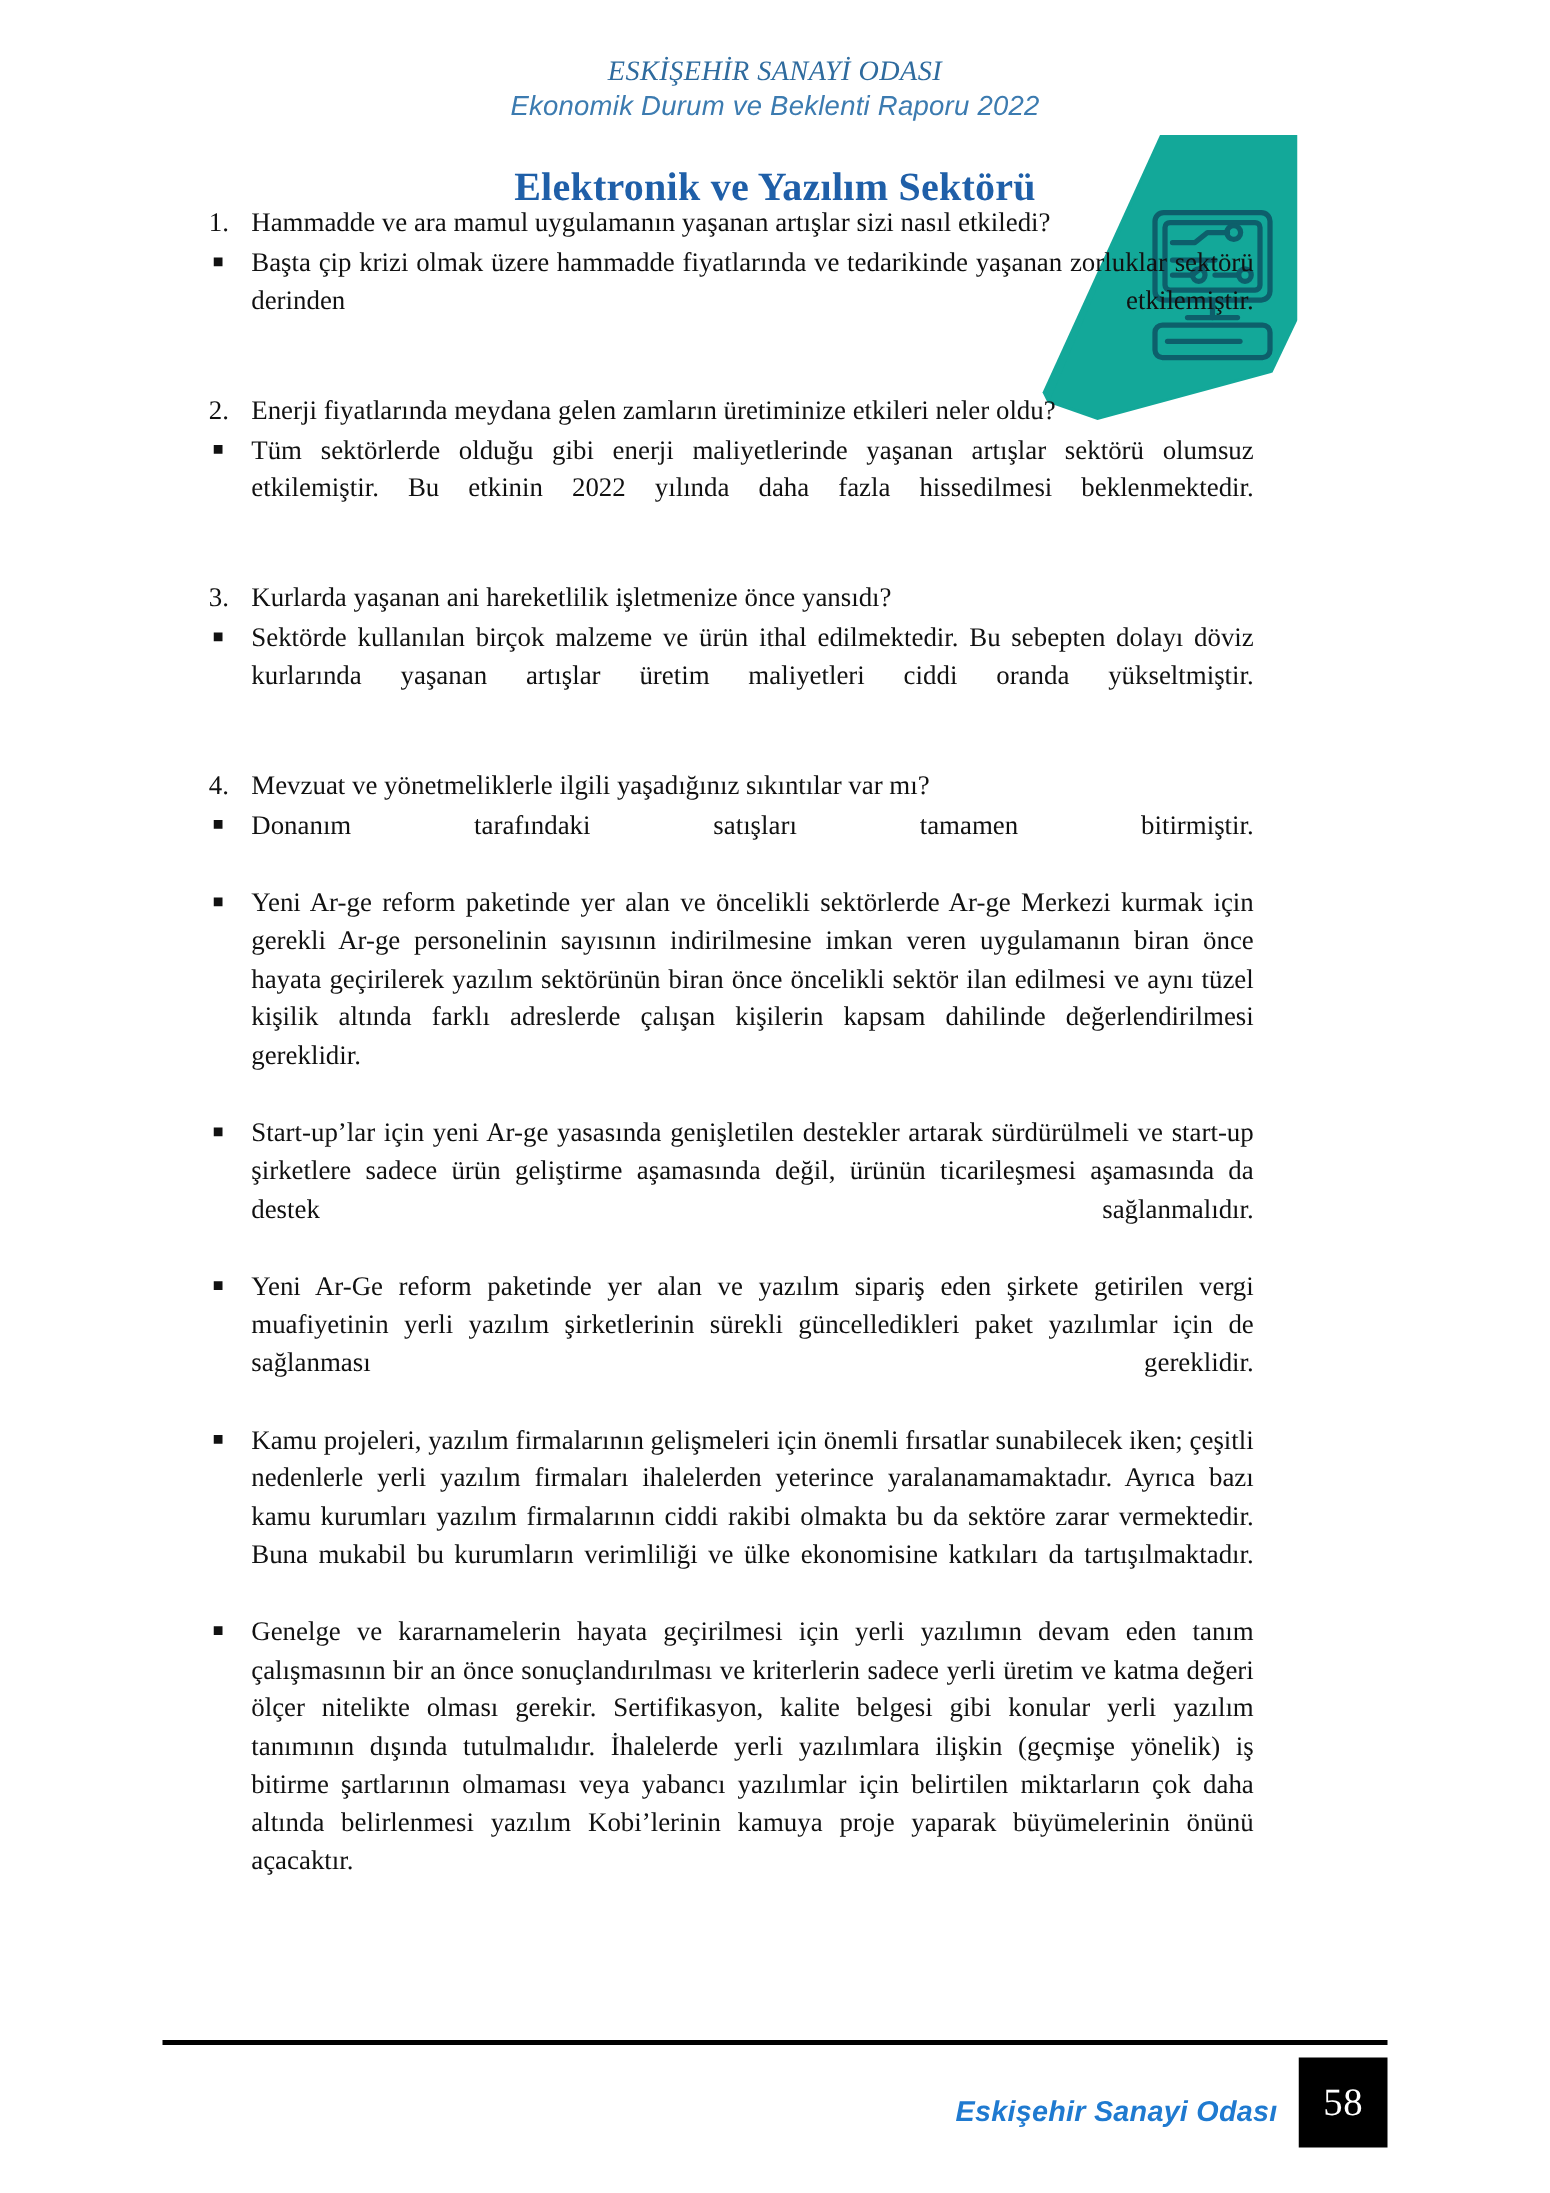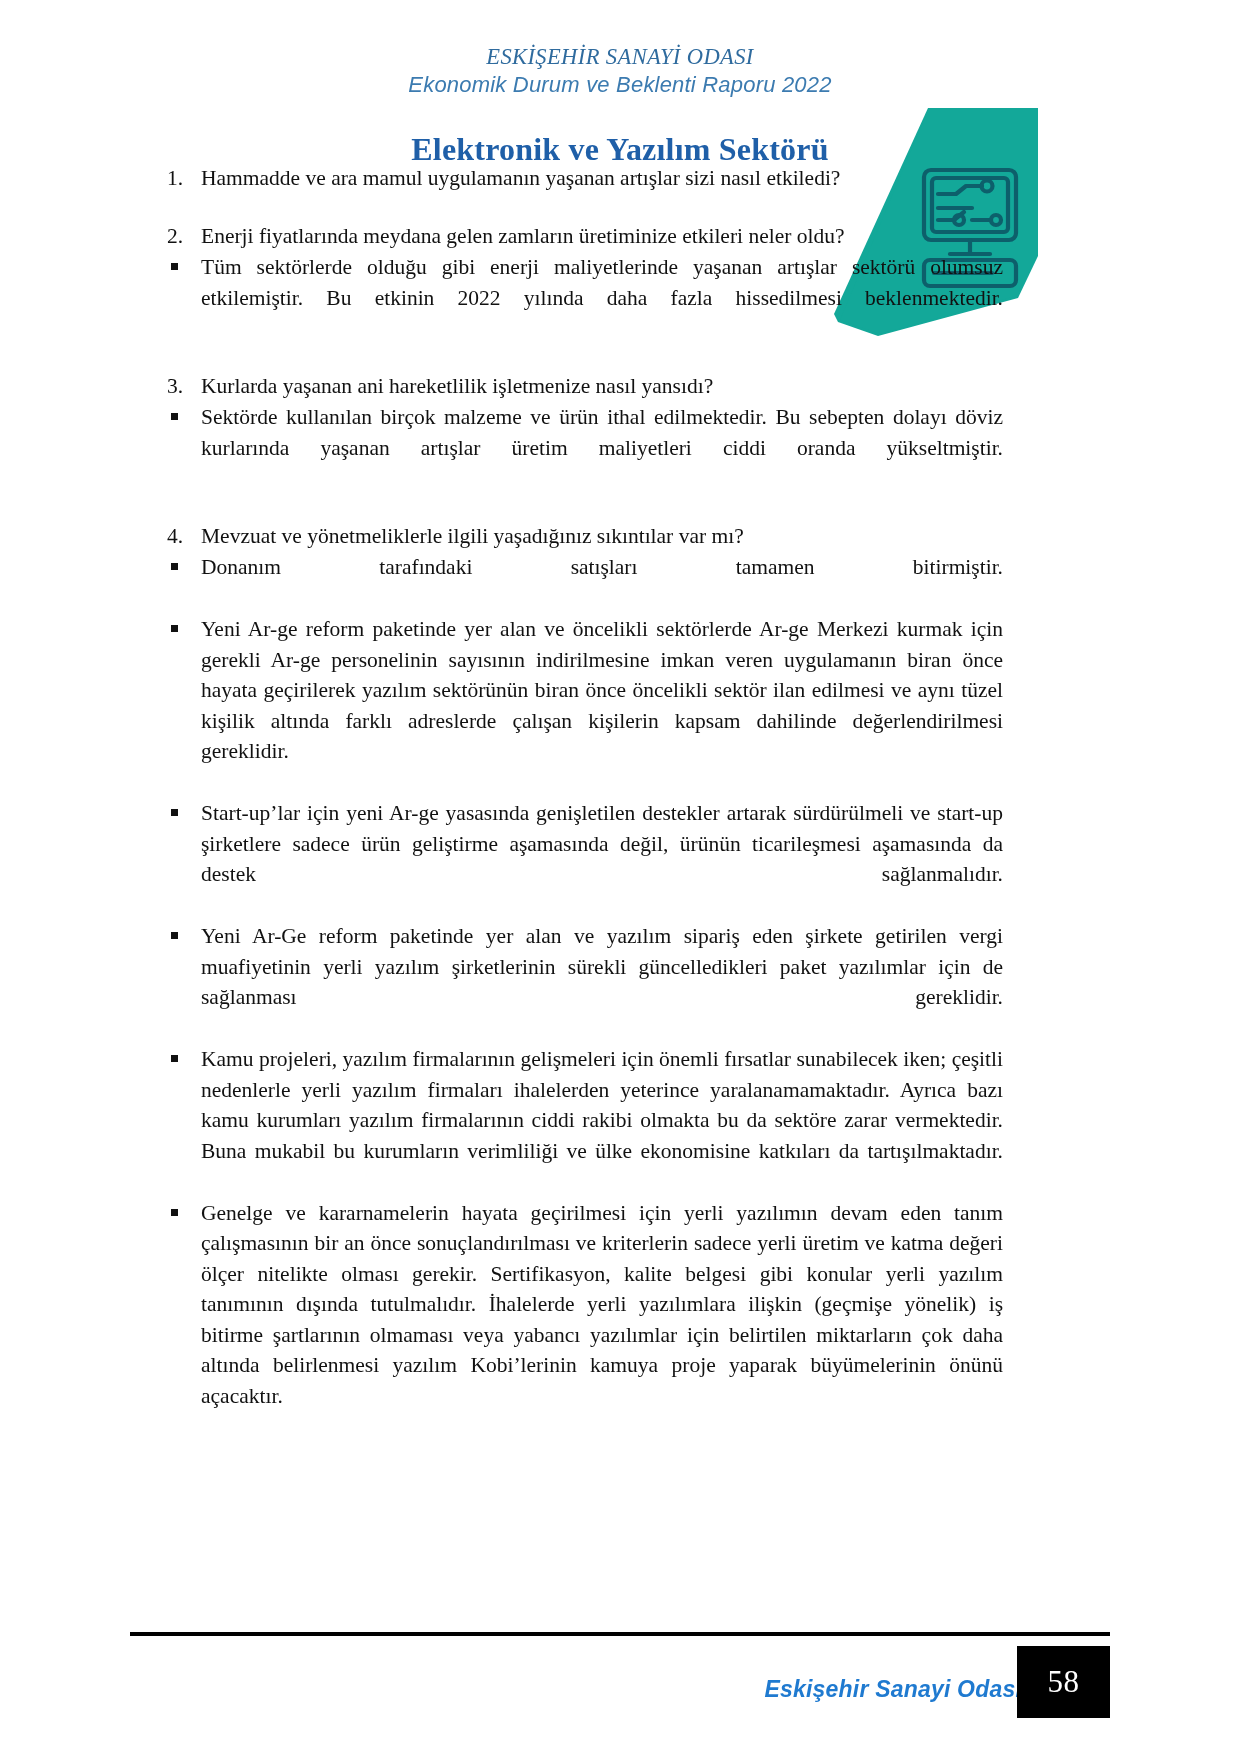--- a/index.html
+++ b/index.html
@@ -155,21 +155,21 @@
     font-weight: bold;
     font-size: 23px;
     color: #1f7ad0;
     letter-spacing: 0.2px;
     white-space: nowrap;
   }
   .page-box {
     position: absolute;
     right: 0;
     top: 14px;
-    width: 93px;
+    width: 71px;
     height: 72px;
     background: #000000;
     color: #ffffff;
     display: flex;
     align-items: center;
     justify-content: center;
     font-family: "Liberation Serif", "DejaVu Serif", serif;
     font-size: 31px;
     letter-spacing: 0.5px;
   }
@@ -207,37 +207,41 @@
       </g>
     </svg>
   </div>
 
   <div class="content">
 
     <div class="q-item">
       <span class="q-num">1.</span>
       <span>Hammadde ve ara mamul uygulamanın yaşanan artışlar sizi nasıl etkiledi?</span>
     </div>
+    <div class="b-item">
+      <span class="b-mark"></span>
+      <span>Başta çip krizi olmak üzere hammadde fiyatlarında ve tedarikinde yaşanan zorluklar sektörü derinden etkilemiştir.</span>
+    </div>
 
     <div class="gap-md"></div>
 
     <div class="q-item">
       <span class="q-num">2.</span>
       <span>Enerji fiyatlarında meydana gelen zamların üretiminize etkileri neler oldu?</span>
     </div>
     <div class="b-item">
       <span class="b-mark"></span>
       <span>Tüm sektörlerde olduğu gibi enerji maliyetlerinde yaşanan artışlar sektörü olumsuz etkilemiştir. Bu etkinin 2022 yılında daha fazla hissedilmesi beklenmektedir.</span>
     </div>
 
     <div class="gap-md"></div>
 
     <div class="q-item">
       <span class="q-num">3.</span>
-      <span>Kurlarda yaşanan ani hareketlilik işletmenize nasıl yansıdı?</span>
+      <span>Kurlarda yaşanan ani hareketlilik işletmenize önce yansıdı?</span>
     </div>
     <div class="b-item">
       <span class="b-mark"></span>
       <span>Sektörde kullanılan birçok malzeme ve ürün ithal edilmektedir. Bu sebepten dolayı döviz kurlarında yaşanan artışlar üretim maliyetleri ciddi oranda yükseltmiştir.</span>
     </div>
 
     <div class="gap-md"></div>
 
     <div class="q-item">
       <span class="q-num">4.</span>

